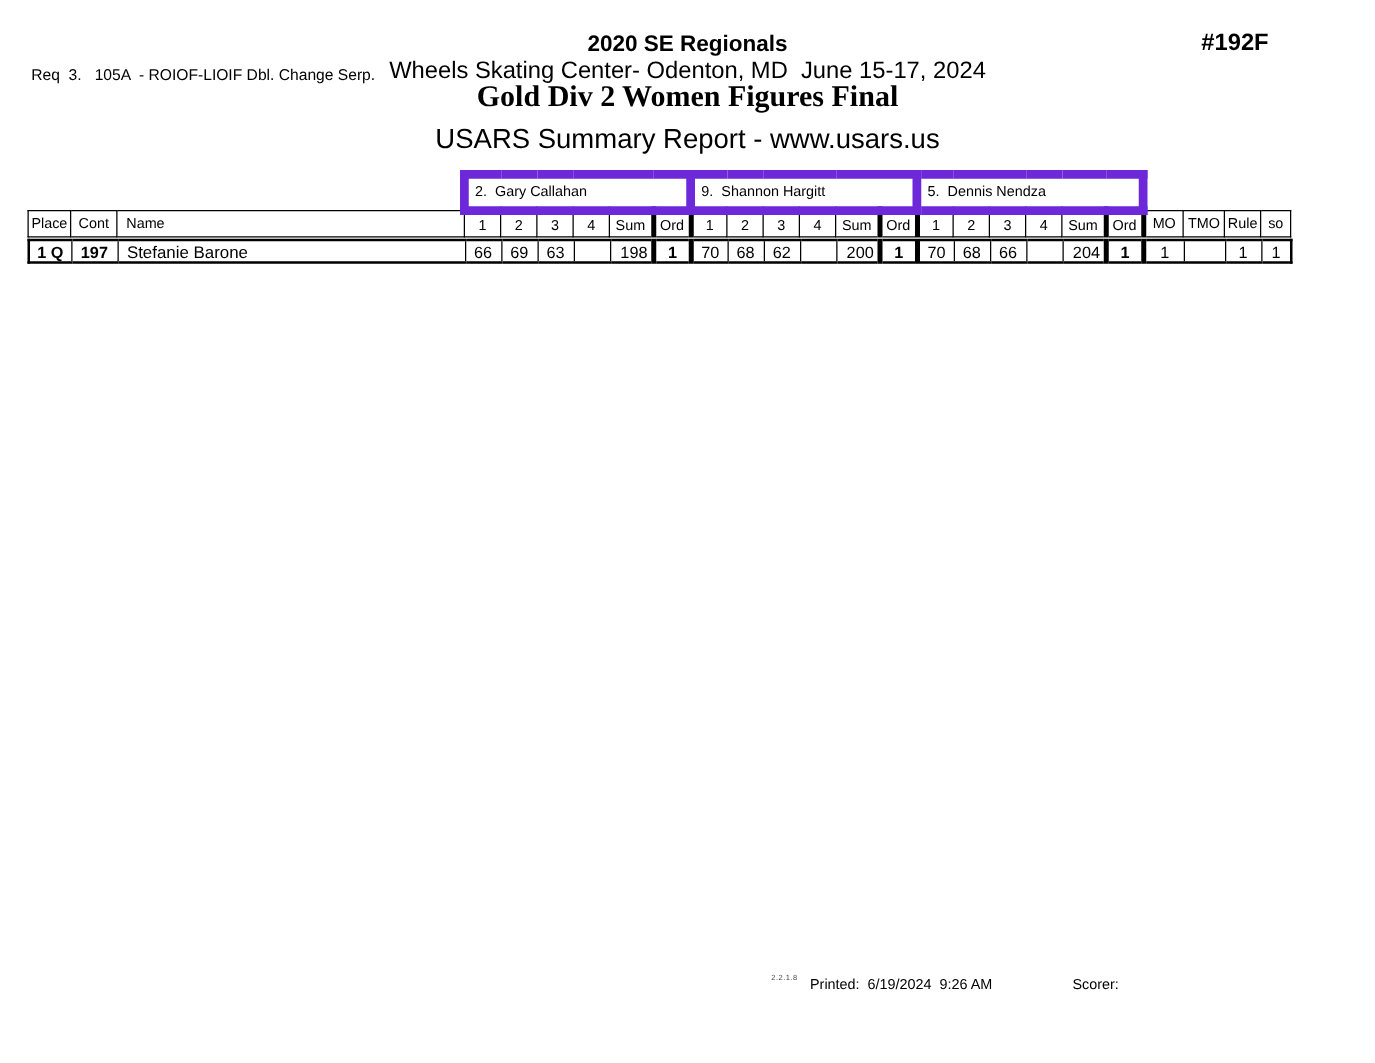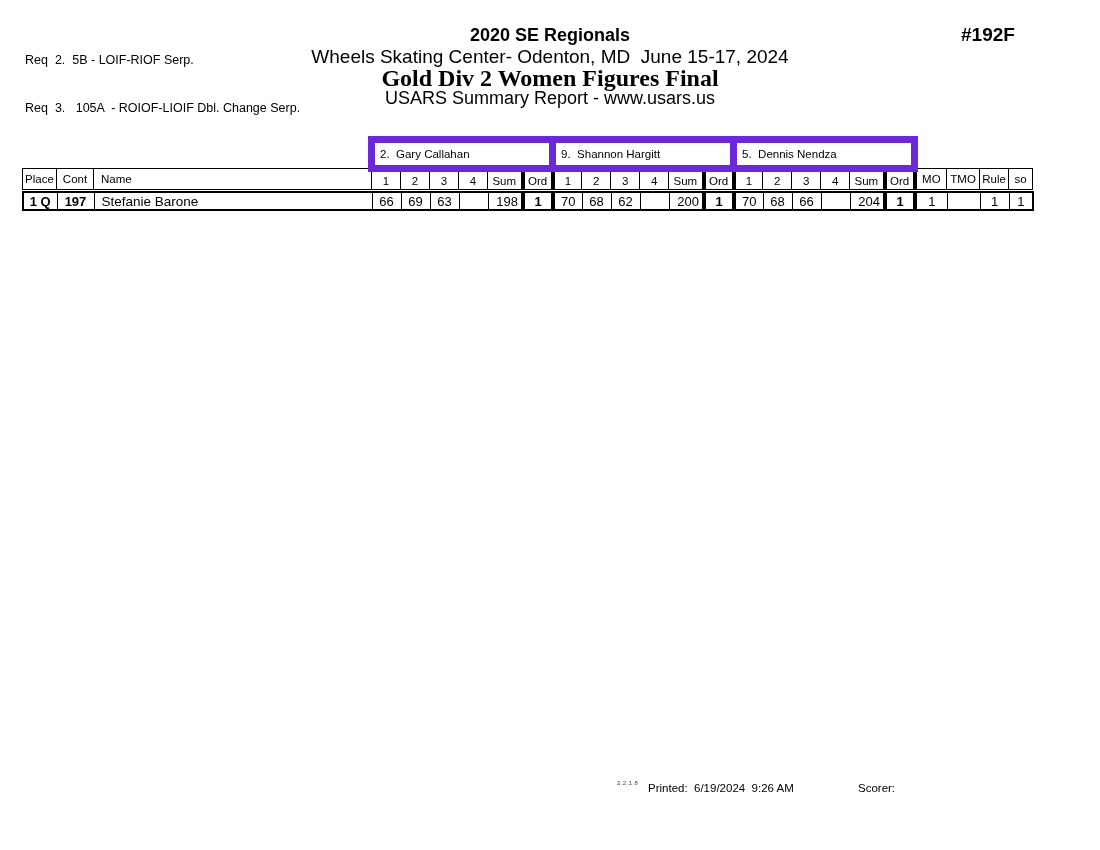--- a/index.html
+++ b/index.html
@@ -15,21 +15,21 @@
   .req-block {
     position: absolute; left: 25px; top: 19px;
     font-size: 12.5px; line-height: 16.3px; white-space: pre;
   }
 
   
   .title-line { position: absolute; left: 0; width: 1100px; text-align: center; white-space: pre; }
   .t1 { top: 25px; font-size: 18px; font-weight: bold; }
   .t2 { top: 46px; font-size: 19px; }
   .t3 { top: 65px; font-size: 24px; font-weight: bold; font-family: Liberation Serif, serif; }
-  .t4 { top: 88px; font-size: 18px; }
+  .t4 { top: 98px; font-size: 22px; }
 
   .event-number { position: absolute; left: 961px; top: 24px; font-size: 19px; font-weight: bold; }
 
   
   .results { position: absolute; left: 22px; top: 136px; }
   table { border-collapse: collapse; table-layout: fixed; width: 1010px; }
   td { padding: 0; margin: 0; vertical-align: middle; text-align: center;
        white-space: pre; overflow: hidden; }
 
   .hdr-table { font-size: 11.5px; }
@@ -57,21 +57,20 @@
   .version { position: absolute; left: 617px; top: 780px; font-size: 6px; color: #444; letter-spacing: 0.4px; }
   .printed { position: absolute; left: 648px; top: 782px; font-size: 11.5px; white-space: pre; }
   .scorer  { position: absolute; left: 858px; top: 782px; font-size: 11.5px; }
 </style>
 </head>
 <body>
 
 <div class="page">
 
   <div class="req-block">
-    <div>Req  2.  5B - LOIF-RIOF Serp.</div>
     <div>Req  3.   105A  - ROIOF-LIOIF Dbl. Change Serp.</div>
   </div>
 
   <div class="title-line t1">2020 SE Regionals</div>
   <div class="title-line t2">Wheels Skating Center- Odenton, MD  June 15-17, 2024</div>
   <div class="title-line t3">Gold Div 2 Women Figures Final</div>
   <div class="title-line t4">USARS Summary Report - www.usars.us</div>
 
   <div class="event-number">#192F</div>
 

